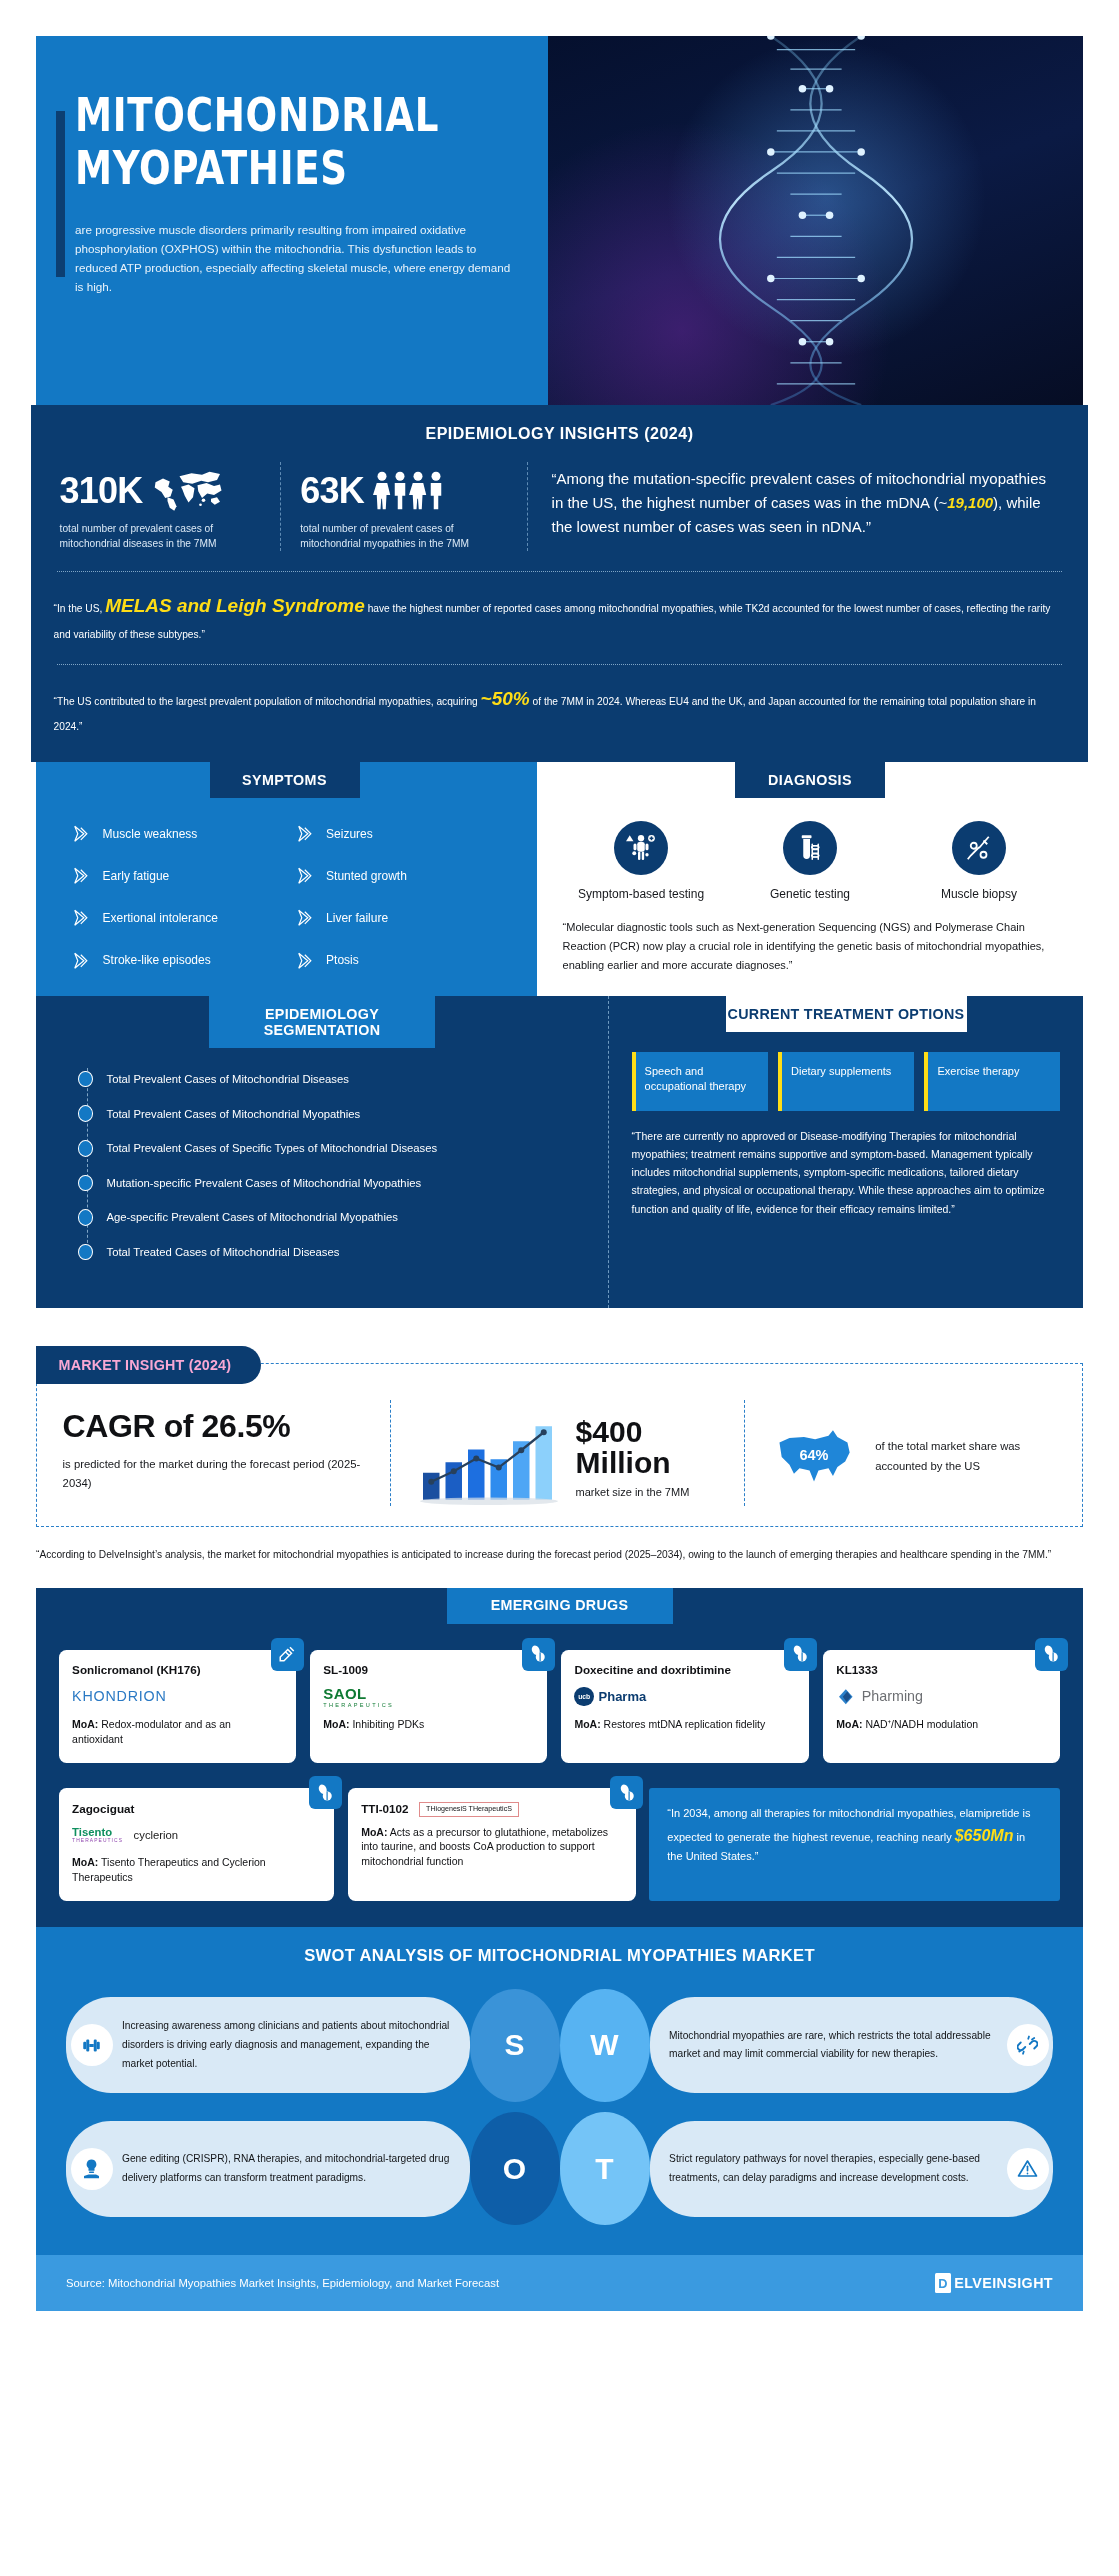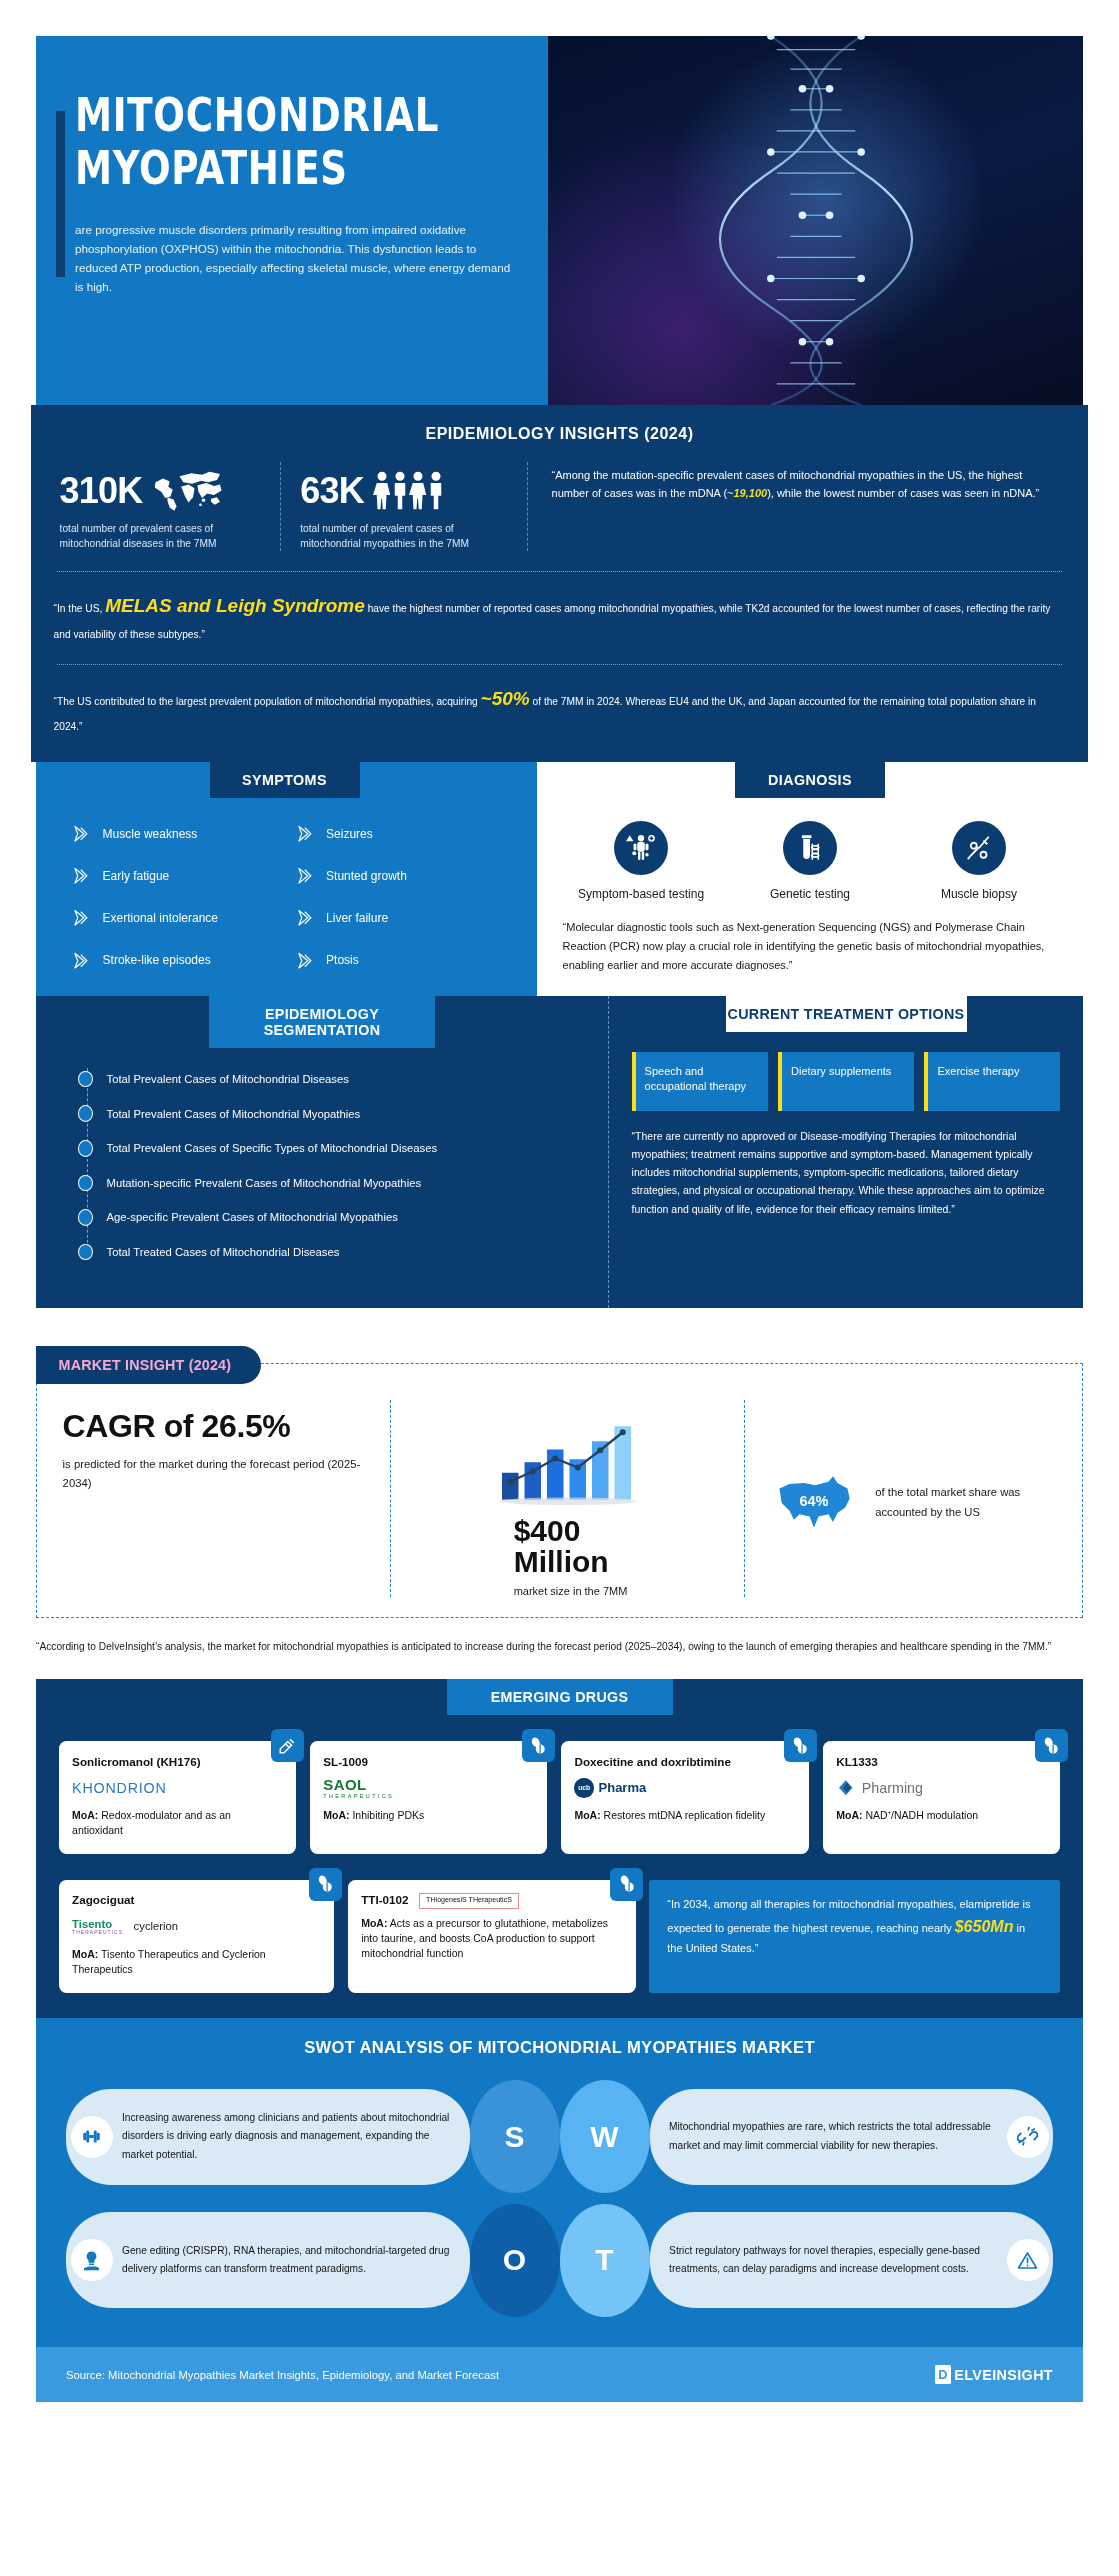--- a/index.html
+++ b/index.html
@@ -36,21 +36,21 @@
 
   
   .epi { margin: 0 31px; background: #0b3c70; padding: 19.6px 22.6px 25.6px 22.6px; }
   .sec-title-center { text-align: center; color: #fff; font-size: 16px; font-weight: 700; letter-spacing: 0.5px; margin-bottom: 19.6px; }
   .epi-row { display: flex; align-items: stretch; }
   .epi-stat { width: 226px; padding: 7.5px 13.5px 0 6px; }
   .epi-stat.second { border-left: 1.5px dashed #5f8cb5; border-right: 1.5px dashed #5f8cb5; padding-left: 19.6px; width: 248px;}
   .stat-top { display: flex; align-items: center; gap: 9px; }
   .stat-num { font-size: 36px; font-weight: 700; color: #fff; letter-spacing: -0.8px; }
   .stat-cap { margin-top: 9px; color: #dbe9f6; font-size: 10.2px; line-height: 1.5; }
-  .epi-quote { flex: 1; padding: 4.5px 7.5px 0 24px; color: #fff; font-size: 11px; line-height: 1.62; }
+  .epi-quote { flex: 1; padding: 4.5px 7.5px 0 24px; color: #fff; font-size: 15px; line-height: 1.62; }
   .hl-yellow { color: #ffdd16; font-weight: 700; font-style: italic; }
   .divider-dot { border-top: 1.5px dotted #7fa5c6; margin: 19.6px 3px 16.6px 3px; }
   .epi-band { color: #ffffff; font-size: 10.2px; line-height: 1.9; }
   .epi-band .big { font-size: 19px; }
   .band2 { font-size: 10.2px; }
 
   
   .sd-wrap { display: flex; margin: 0 36px; }
   .sym { width: 497px; background: #1378c4; padding-bottom: 25.6px; }
   .diag { flex: 1; background: #ffffff; border-left: 4.5px solid #1378c4; padding-bottom: 12px; }
@@ -85,21 +85,21 @@
   .trt-quote { padding: 16.6px 22.6px 0 22.6px; color: #fff; font-size: 10.5px; line-height: 1.72; }
 
   
   .mkt { margin: 25.6px 36px 0 36px; position: relative; padding-top: 12px; }
   .mkt-pill { display: inline-block; background: #0b3c70; color: #f9a8d4; font-weight: 700; font-size: 14.3px;
               border-radius: 0 30px 30px 0; padding: 11.3px 30px 11.3px 22.6px; position: relative; z-index: 3;
               margin-left: 0; letter-spacing: 0.2px; }
   .mkt-box { display: flex; border: 1.5px dashed #2a7fc9; margin-top: -21px; padding: 36px 0 19.6px 0; }
   .mkt-col { padding: 7.5px 19.6px 0 25.6px; }
   .mkt-col.c1 { width: 354px; border-right: 1.5px dashed #2a7fc9; }
-  .mkt-col.c2 { width: 354px; border-right: 1.5px dashed #2a7fc9; display: flex; align-items: center; gap: 9px; flex-direction: column; }
+  .mkt-col.c2 { width: 354px; border-right: 1.5px dashed #2a7fc9; display: flex; align-items: center; gap: 9px; }
   .mkt-col.c3 { flex: 1; display: flex; align-items: center; gap: 16.6px; padding-left: 30px; }
   .cagr { font-size: 32px; font-weight: 700; color: #101114; letter-spacing: -0.4px; }
   .cagr-sub { margin-top: 10.5px; font-size: 11.3px; line-height: 1.6; color: #16181c; }
   .mil-num { font-size: 30px; font-weight: 700; line-height: 1.05; color: #101114; }
   .mil-sub { margin-top: 7.5px; font-size: 11px; color: #16181c; }
   .us-text { font-size: 11.3px; line-height: 1.75; color: #16181c; }
   .analysis-quote { margin: 19.6px 36px 0 36px; font-size: 10.2px; line-height: 1.85; color: #16181c; }
 
   
   .drugs { margin: 22.6px 36px 0 36px; background: #0b3c70; padding-bottom: 25.6px; }

